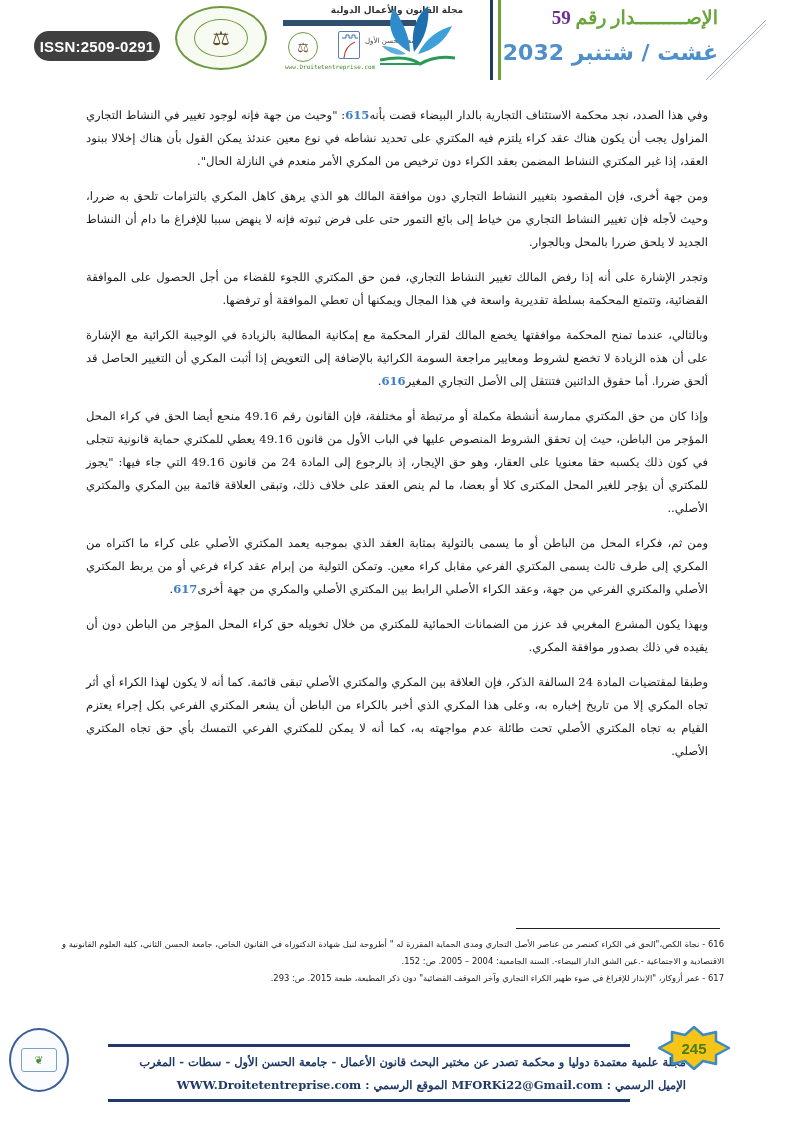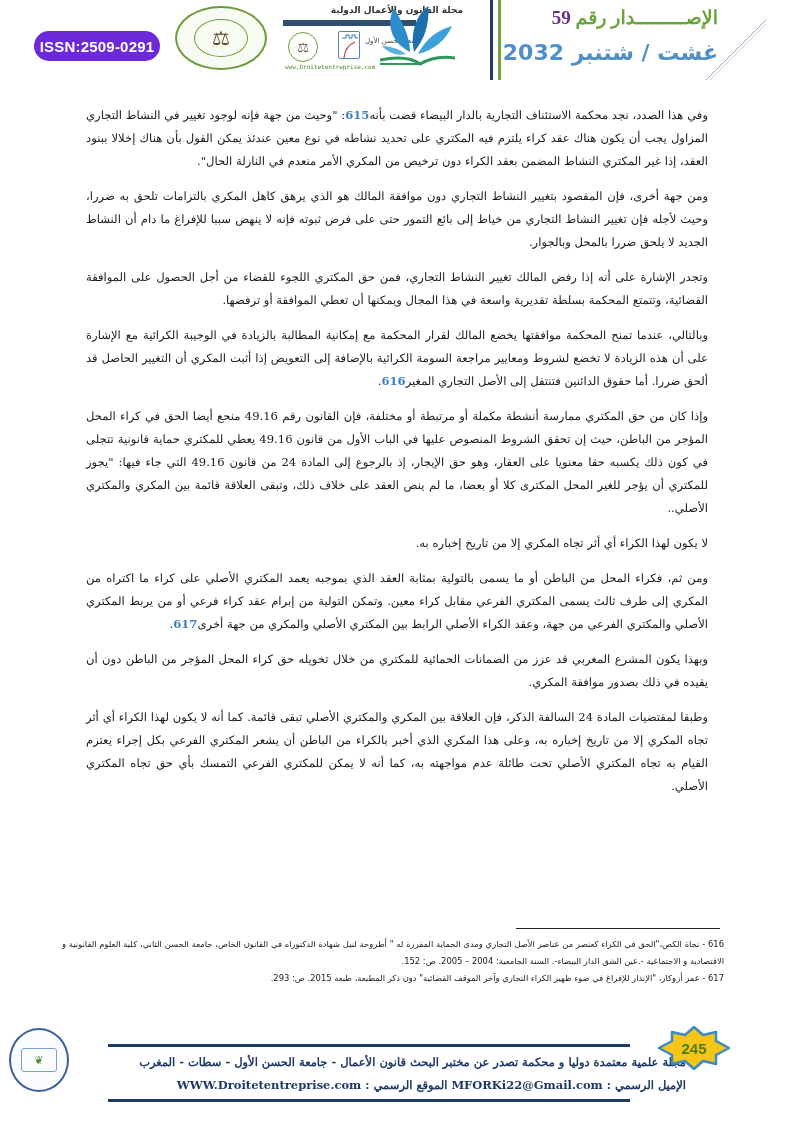--- a/index.html
+++ b/index.html
@@ -3,21 +3,21 @@
 <meta charset="utf-8">
 <style>
   * { box-sizing: border-box; margin: 0; padding: 0; }
   html, body { width: 794px; height: 1123px; background: #ffffff; overflow: hidden; }
   body { position: relative; font-family: "DejaVu Sans", sans-serif; color: #111; }
 
   
   .header { position: absolute; left: 0; top: 0; width: 794px; height: 82px; }
   .issn-pill {
     position: absolute; left: 34px; top: 31px; width: 126px; height: 30px;
-    background: #6d28d9; border-radius: 15px; color: #fff;
+    background: #404040; border-radius: 15px; color: #fff;
     font-family: "Liberation Sans", sans-serif; font-size: 15px; font-weight: bold;
     display: flex; align-items: center; justify-content: center; letter-spacing: 0.2px;
   }
   .seal-lab {
     position: absolute; left: 175px; top: 6px; width: 92px; height: 64px;
     border-radius: 50%; border: 2px solid #6d9a3f; background: #f8fbf2;
     display: flex; align-items: center; justify-content: center;
   }
   .seal-lab .inner { width: 54px; height: 38px; border-radius: 50%; border: 1px solid #6d9a3f;
     display: flex; align-items: center; justify-content: center; color: #5a4a2a; font-size: 20px; }
@@ -142,21 +142,20 @@
     <line x1="4" y1="60" x2="60" y2="4" stroke="#c6cfdb" stroke-width="1"></line>
   </svg>
 </div>
 
 <div class="content" id="article-body">
     <p><span>وفي هذا الصدد، نجد محكمة الاستئناف التجارية بالدار البيضاء قضت بأنه</span><span class="fn-ref">615</span><span>: "وحيث من جهة فإنه لوجود تغيير في النشاط التجاري المزاول يجب أن يكون هناك عقد كراء يلتزم فيه المكتري على تحديد نشاطه في نوع معين عندئذ يمكن القول بأن هناك إخلالا ببنود العقد، إذا غير المكتري النشاط المضمن بعقد الكراء دون ترخيص من المكري الأمر منعدم في النازلة الحال".</span></p>
     <p><span>ومن جهة أخرى، فإن المقصود بتغيير النشاط التجاري دون موافقة المالك هو الذي يرهق كاهل المكري بالتزامات تلحق به ضررا، وحيث لأجله فإن تغيير النشاط التجاري من خياط إلى بائع التمور حتى على فرض ثبوته فإنه لا ينهض سببا للإفراغ ما دام أن النشاط الجديد لا يلحق ضررا بالمحل وبالجوار.</span></p>
     <p><span>وتجدر الإشارة على أنه إذا رفض المالك تغيير النشاط التجاري، فمن حق المكتري اللجوء للقضاء من أجل الحصول على الموافقة القضائية، وتتمتع المحكمة بسلطة تقديرية واسعة في هذا المجال ويمكنها أن تعطي الموافقة أو ترفضها.</span></p>
     <p><span>وبالتالي، عندما تمنح المحكمة موافقتها يخضع المالك لقرار المحكمة مع إمكانية المطالبة بالزيادة في الوجيبة الكرائية مع الإشارة على أن هذه الزيادة لا تخضع لشروط ومعايير مراجعة السومة الكرائية بالإضافة إلى التعويض إذا أثبت المكري أن التغيير الحاصل قد ألحق ضررا. أما حقوق الدائنين فتنتقل إلى الأصل التجاري المغير</span><span class="fn-ref">616</span><span>.</span></p>
     <p><span>وإذا كان من حق المكتري ممارسة أنشطة مكملة أو مرتبطة أو مختلفة، فإن القانون رقم 49.16 منحع أيضا  الحق في كراء المحل المؤجر من الباطن، حيث إن تحقق الشروط المنصوص عليها في الباب الأول من قانون 49.16 يعطي للمكتري حماية قانونية تتجلى في كون ذلك يكسبه حقا معنويا على العقار، وهو حق الإيجار، إذ بالرجوع إلى المادة 24 من قانون 49.16 التي جاء فيها: "يجوز للمكتري أن يؤجر للغير المحل المكترى كلا أو بعضا، ما لم ينص العقد على خلاف ذلك، وتبقى العلاقة قائمة بين المكري والمكتري الأصلي..</span></p>
-    <p><span>لا يكون لهذا الكراء أي أثر تجاه المكري إلا من تاريخ إخباره به.</span></p>
     <p><span>ومن ثم، فكراء المحل من الباطن أو ما يسمى بالتولية بمثابة العقد الذي بموجبه يعمد المكتري الأصلي على كراء ما اكتراه من المكري إلى طرف ثالث يسمى المكتري الفرعي مقابل كراء معين. وتمكن التولية من إبرام عقد كراء فرعي أو من يربط المكتري الأصلي والمكتري الفرعي من جهة، وعقد الكراء الأصلي الرابط بين المكتري الأصلي والمكري  من جهة أخرى</span><span class="fn-ref">617</span><span>.</span></p>
     <p><span>وبهذا يكون المشرع المغربي قد عزز من الضمانات الحمائية للمكتري من خلال تخويله حق كراء المحل المؤجر من الباطن دون أن يقيده في ذلك بصدور موافقة المكري.</span></p>
     <p><span>وطبقا لمقتضيات المادة 24 السالفة الذكر، فإن العلاقة بين المكري والمكتري الأصلي تبقى قائمة. كما أنه لا يكون لهذا الكراء أي أثر تجاه المكري إلا من تاريخ إخباره به، وعلى هذا المكري الذي أخبر بالكراء من الباطن أن يشعر المكتري الفرعي بكل إجراء يعتزم القيام به تجاه المكتري الأصلي تحت طائلة عدم مواجهته به، كما أنه لا يمكن للمكتري الفرعي التمسك بأي حق تجاه المكتري الأصلي.</span></p>
   </div>
 
 <div class="fn-sep"></div>
 <div class="footnotes">
   <p>616 - نجاة الكص،"الحق في الكراء كعنصر من عناصر الأصل التجاري ومدى الحماية المقررة له " أطروحة لنيل شهادة  الدكتوراه في القانون الخاص، جامعة الحسن الثاني، كلية العلوم القانونية و الاقتصادية و الاجتماعية -.عين الشق الدار البيضاء-. السنة الجامعية: 2004 – 2005. ص: 152.</p>
   <p>617 - عمر أزوكار، "الإنذار للإفراغ في ضوء ظهير الكراء التجاري وآخر الموقف القضائية" دون ذكر المطبعة، طبعة 2015. ص: 293.</p>
 </div>

